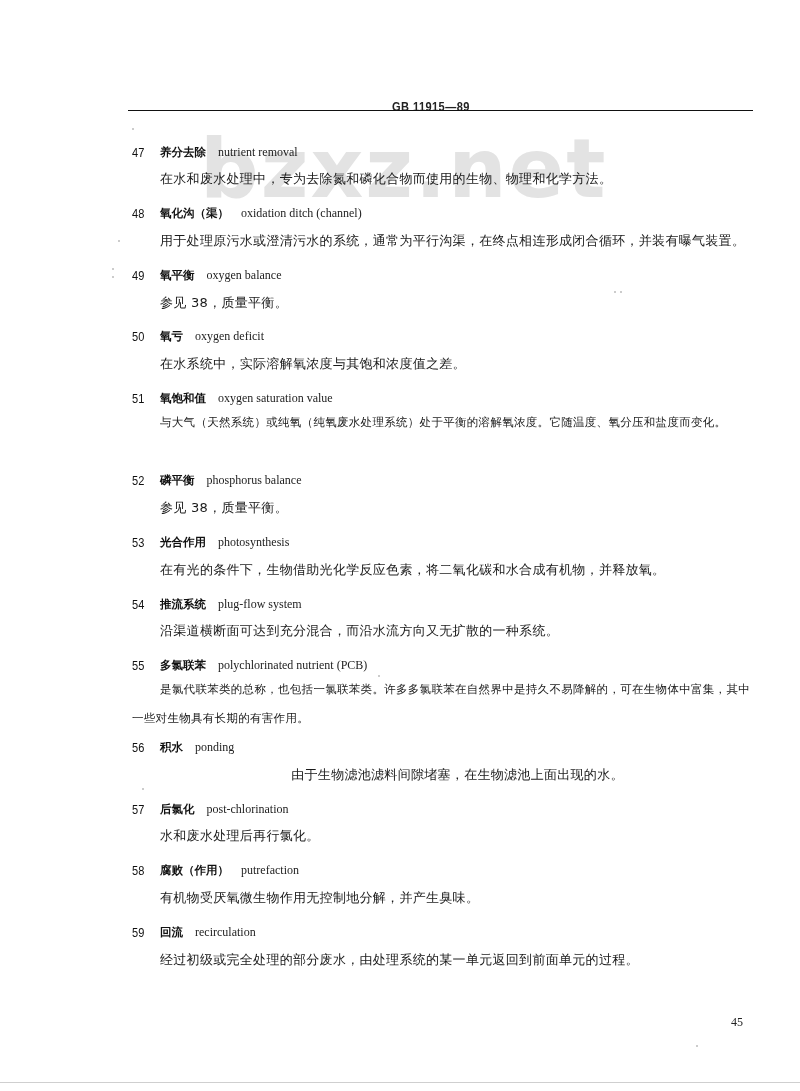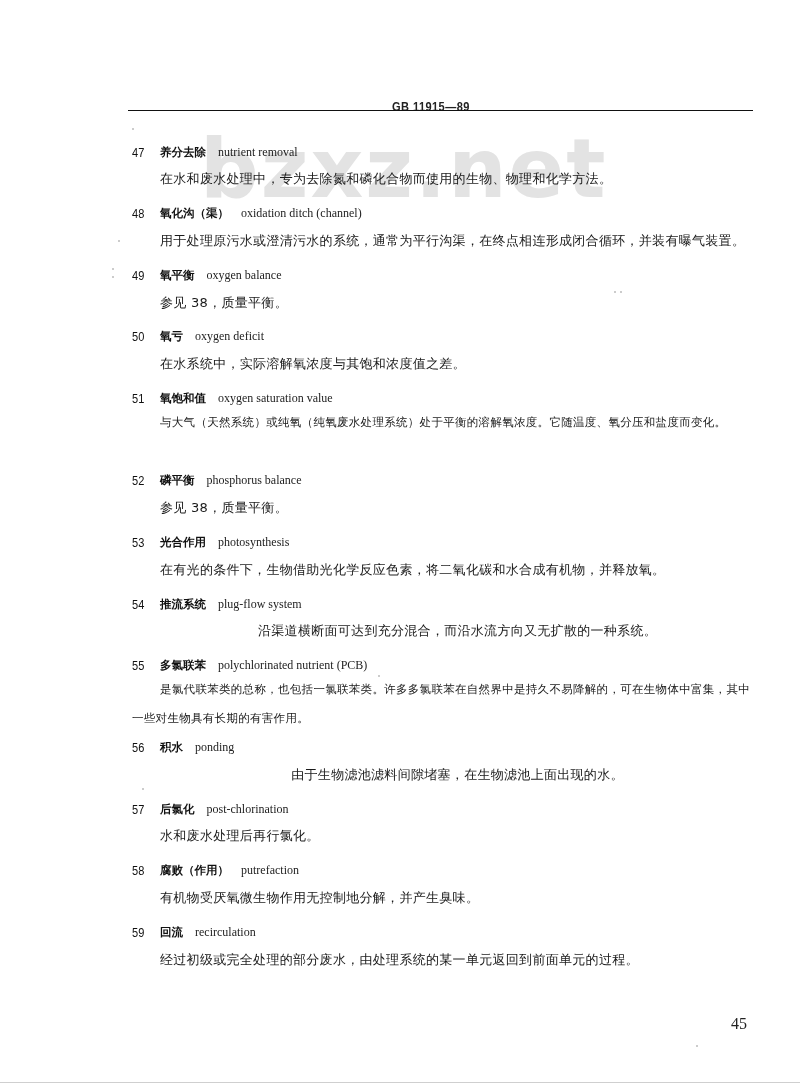--- a/index.html
+++ b/index.html
@@ -33,21 +33,21 @@
     .def {
       position: absolute; left: 160px; width: 595px; z-index: 1;
       font-family: "DejaVu Sans", sans-serif; font-size: 13px; color: #1a1a1a; line-height: 30px;
       letter-spacing: 0.3px;
     }
     .def-wrapped { position: absolute; left: 132px; width: 625px; z-index: 1;
       font-family: "DejaVu Sans", sans-serif; font-size: 11.5px; color: #1a1a1a; line-height: 29px; letter-spacing: 0.3px;
       text-indent: 28px;
     }
     .page-number {
-      position: absolute; left: 731px; top: 1015px; font-family: "Liberation Serif", serif; font-size: 16px; color: #222; text-align: right;
+      position: absolute; left: 731px; top: 1015px; font-family: "Liberation Serif", serif; font-size: 12px; color: #222; text-align: right;
     }
     .bottom-rule { position: absolute; left: 0; top: 1082px; width: 800px; height: 0; border-top: 1px solid #cfcfcf; }
     .speck { position: absolute; width: 2px; height: 2px; background: #bbb; border-radius: 1px; }
   </style>
 </head>
 <body>
 
 <div class="page">
 
   <div class="watermark">bzxz.net</div>
@@ -118,21 +118,21 @@
   </div>
   <div class="def" style="top:555px;">在有光的条件下，生物借助光化学反应色素，将二氧化碳和水合成有机物，并释放氧。</div>
 
   <div class="entry" style="top:592px;">
     <div class="term-line">
       <span class="num">54</span>
       <span class="zh-term">推流系统</span>
       <span class="en-term">plug-flow system</span>
     </div>
   </div>
-  <div class="def" style="top:616px;text-align:center;">沿渠道横断面可达到充分混合，而沿水流方向又无扩散的一种系统。</div>
+  <div class="def" style="top:616px;">沿渠道横断面可达到充分混合，而沿水流方向又无扩散的一种系统。</div>
 
   <div class="entry" style="top:653px;">
     <div class="term-line">
       <span class="num">55</span>
       <span class="zh-term">多氯联苯</span>
       <span class="en-term">polychlorinated nutrient (PCB)</span>
     </div>
   </div>
   <div class="def-wrapped" style="top:675px;">是氯代联苯类的总称，也包括一氯联苯类。许多多氯联苯在自然界中是持久不易降解的，可在生物体中富集，其中一些对生物具有长期的有害作用。</div>
 

